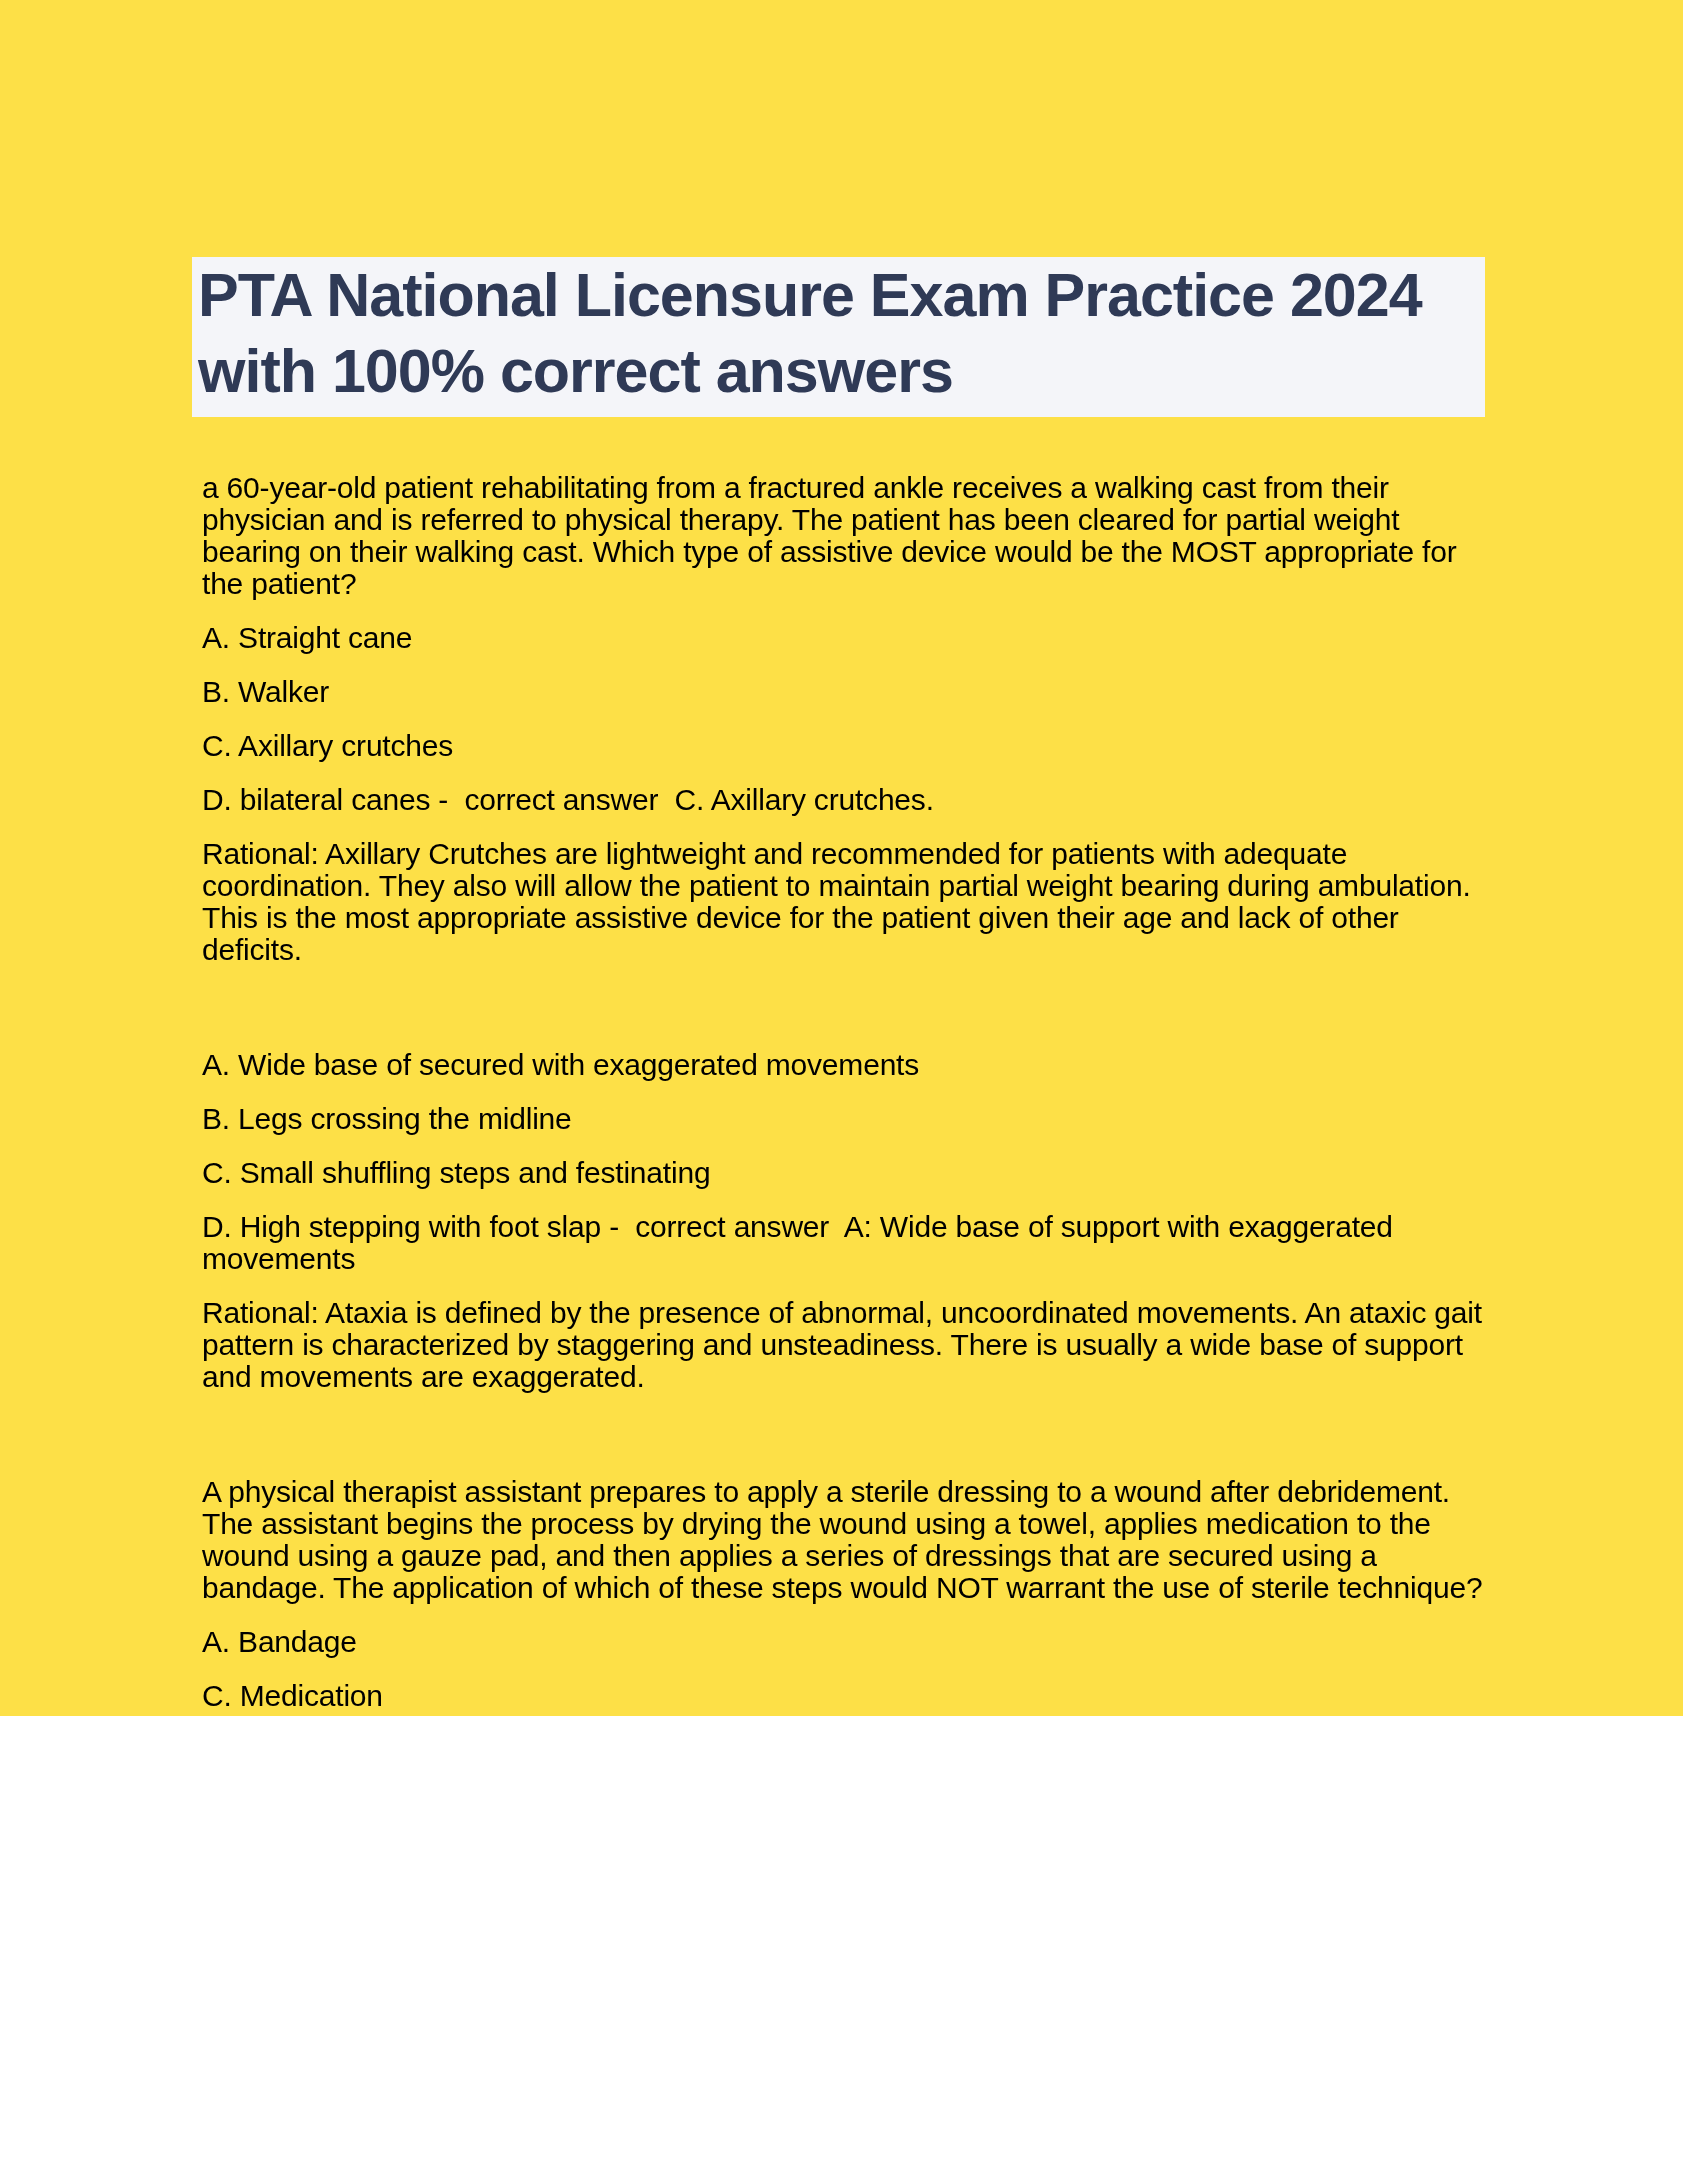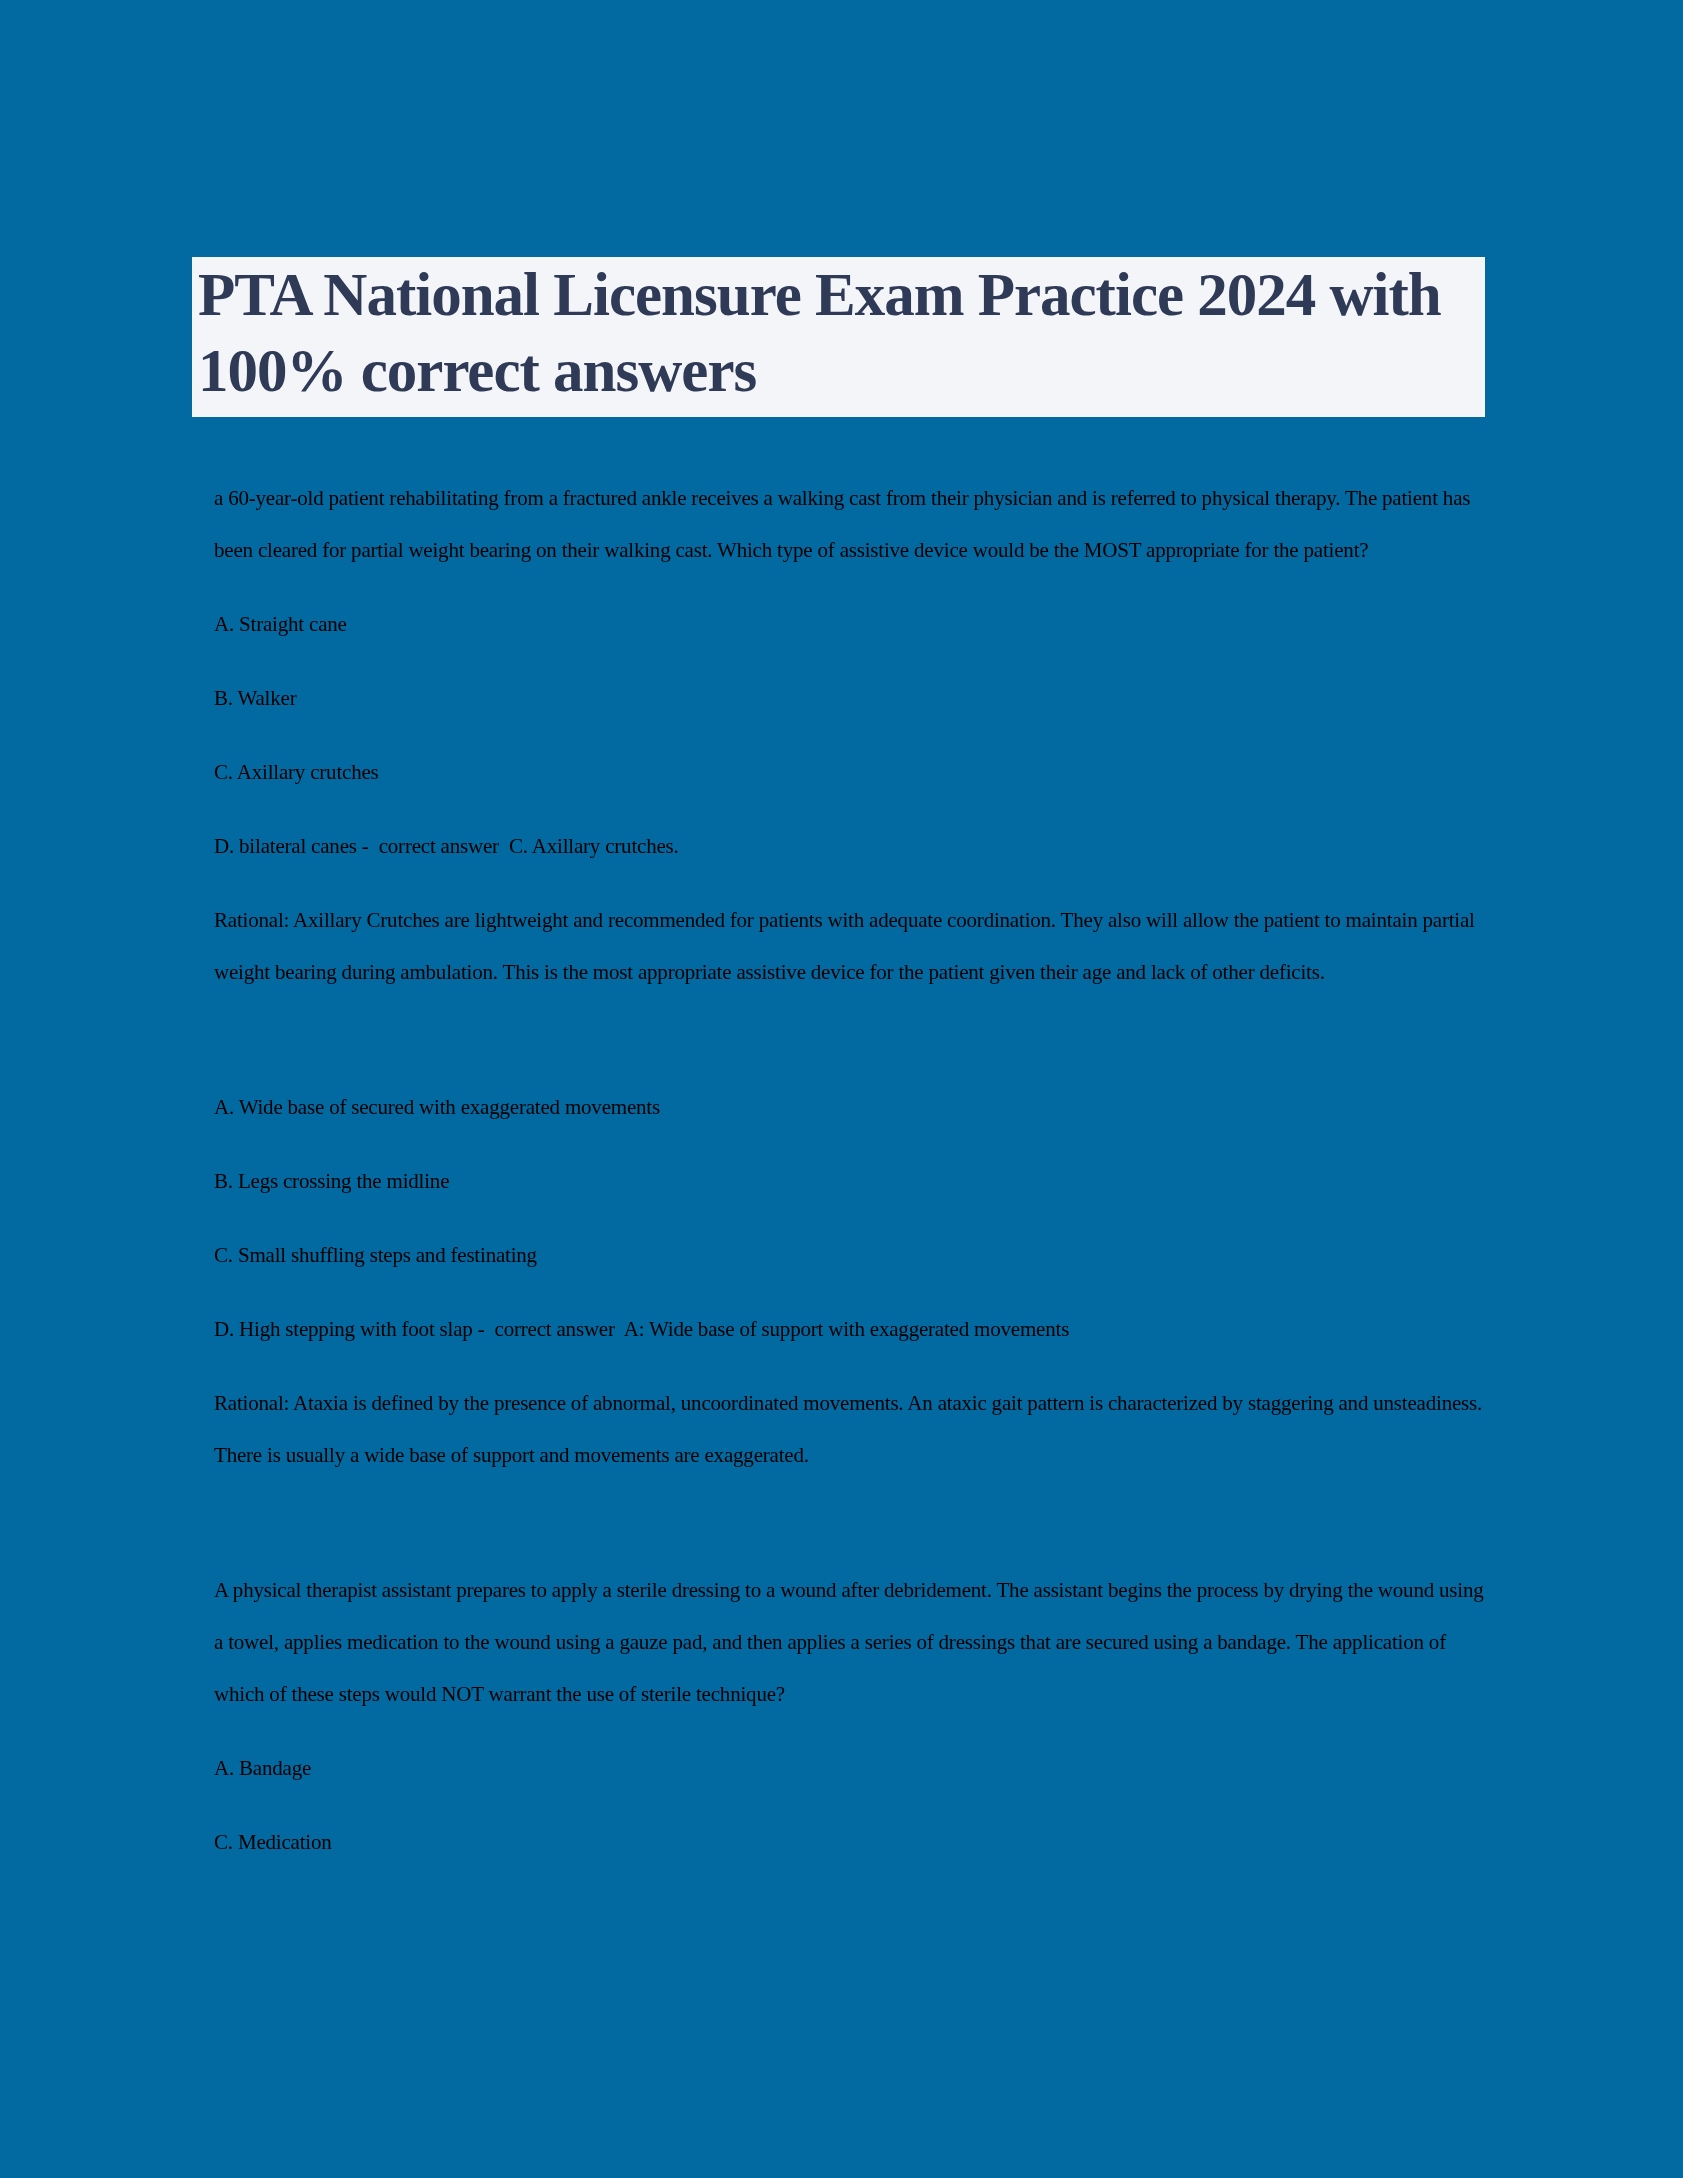--- a/index.html
+++ b/index.html
@@ -3,43 +3,43 @@
 <meta charset="utf-8">
 <style>
   html, body {
     margin: 0;
     padding: 0;
     background: #ffffff;
   }
   .page {
     position: relative;
     width: 1683px;
-    height: 2178px;
+    height: 1716px;
     box-sizing: border-box;
     padding: 257px 198px 0 198px;
-    background: #0369a1;
-    font-family: Liberation Serif, serif;
+    background: #fde047;
+    font-family: Liberation Sans, sans-serif;
     overflow: hidden;
   }
   .doc-title {
     font-size: 61px;
     font-weight: bold;
     letter-spacing: -1px;
     line-height: 76px;
     color: #2f3a56;
     background: #f4f5f9;
     margin: 0 0 55px -6px;
     padding: 0 10px 8px 6px;
   }
   .para {
-    font-size: 21px;
-    line-height: 52px;
+    font-size: 30px;
+    line-height: 32px;
     letter-spacing: -0.2px;
     color: #000000;
-    margin: 0 0 22px 16px;
+    margin: 0 0 22px 4px;
     white-space: pre-wrap;
   }
   .blank-line {
     height: 61px;
   }
 </style>
 </head>
 <body>
 
 <div class="page">

